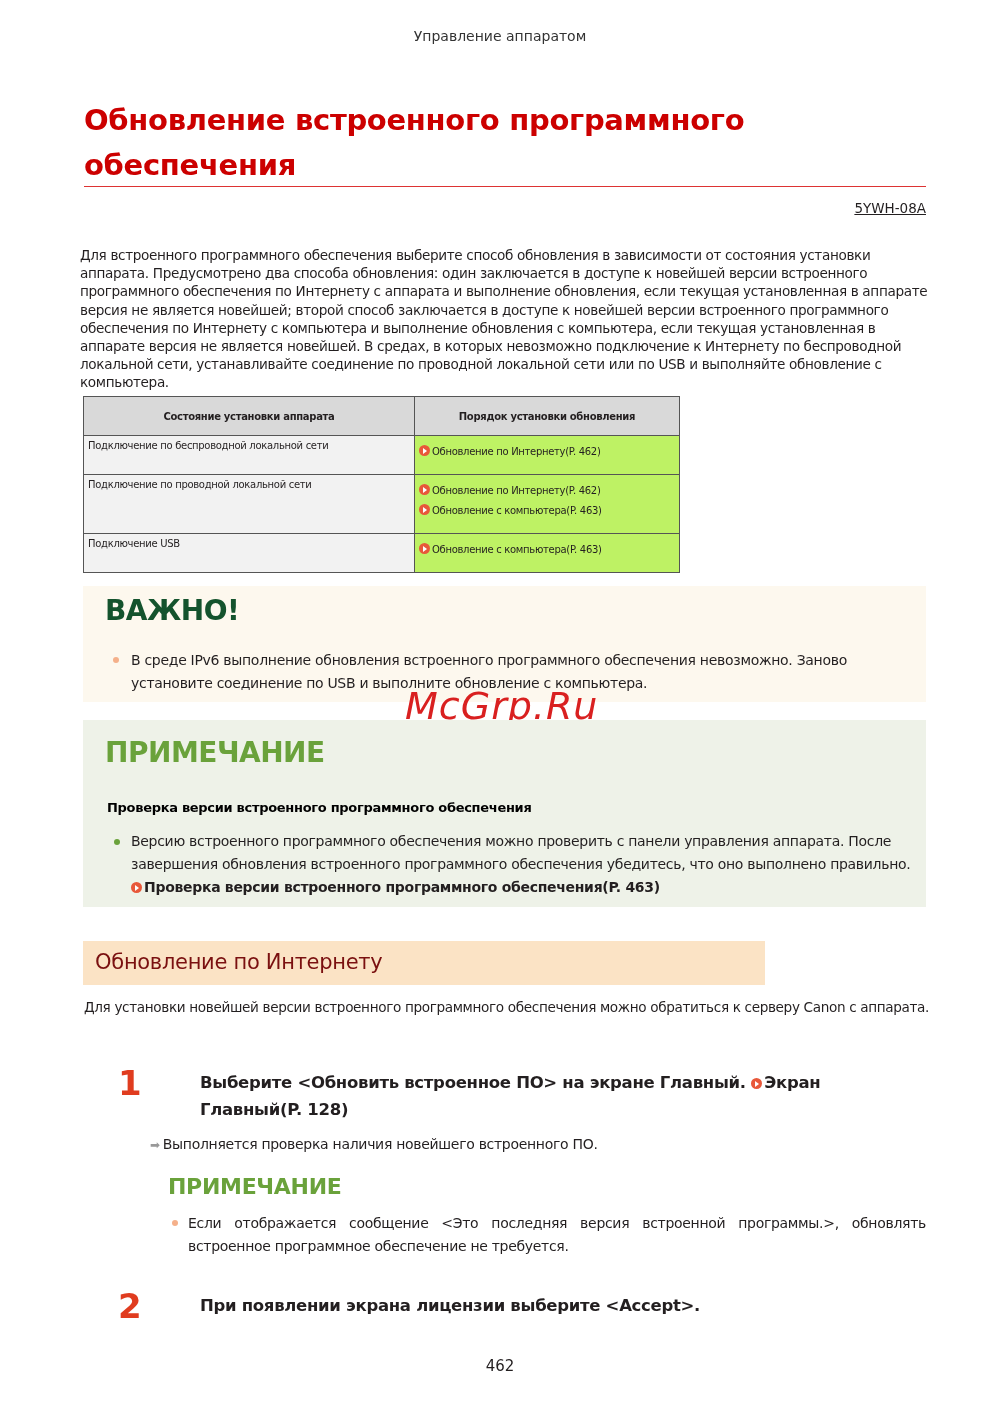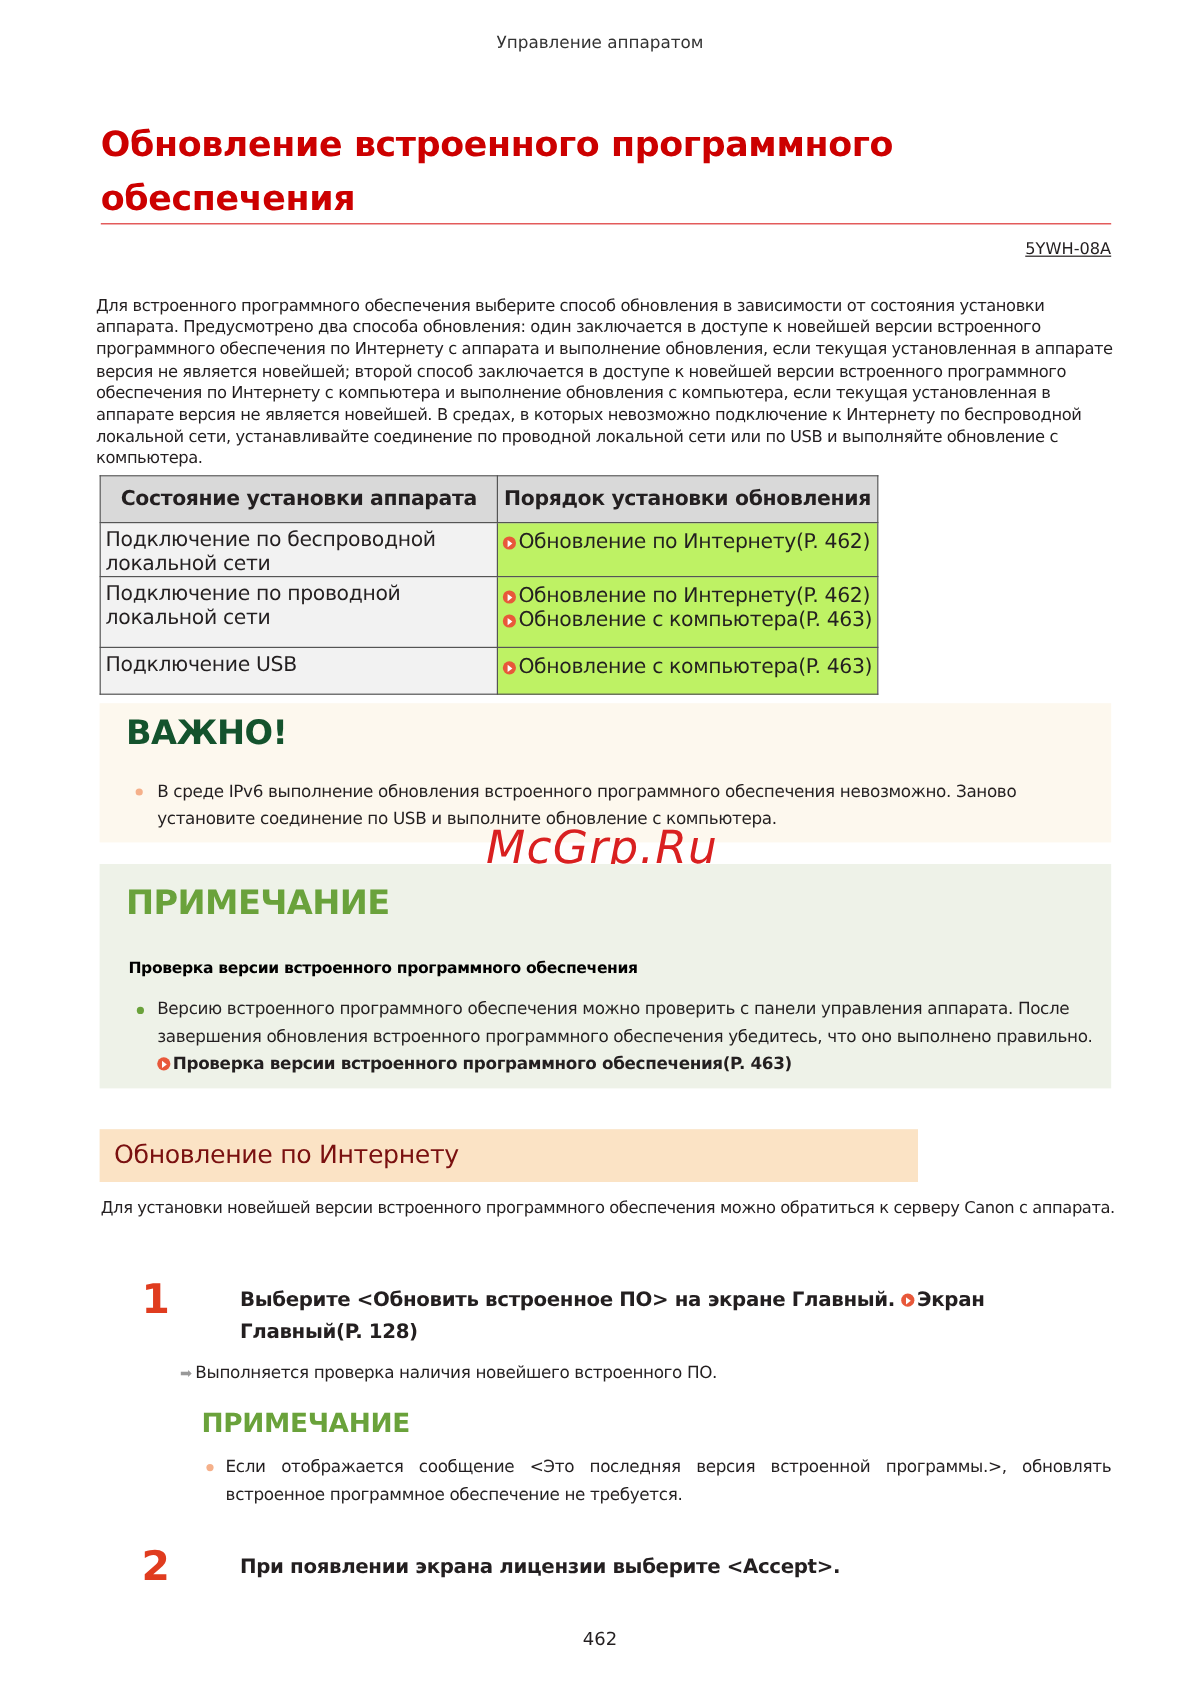--- a/index.html
+++ b/index.html
@@ -19,21 +19,21 @@
     letter-spacing: -0.3px;
   }
   .title-rule { left: 84px; top: 186px; width: 842px; height: 1px; background: #d33; }
   .doc-id { right: 74px; top: 200px; font-size: 13.5px; color: #231f20; text-decoration: underline; }
   .intro {
     left: 68px; top: 234px; width: 850px; margin: 12px;
     font-size: 13.6px; line-height: 18.2px; letter-spacing: -0.35px;
   }
   table.status {
     position: absolute; left: 83px; top: 396px; border-collapse: collapse;
-    font-size: 17px; letter-spacing: -0.3px; border-radius: 28px;
+    font-size: 10px; letter-spacing: -0.3px; border-radius: 28px;
   }
   table.status td, table.status th { border: 1px solid #555; padding: 0 4px; vertical-align: top; }
   table.status th { background: #d9d9d9; height: 38px; vertical-align: middle; font-weight: bold; text-align: center; }
   table.status th.c1 { width: 322px; }
   table.status th.c2 { width: 256px; }
   table.status td.c1 { background: #f2f2f2; padding-top: 4px; }
   table.status td.c2 { background: #bef264; padding-top: 6px; font-weight: normal; }
   table.status tr.r1 td { height: 32px; }
   table.status tr.r2 td { height: 52px; }
   table.status tr.r3 td { height: 32px; }

